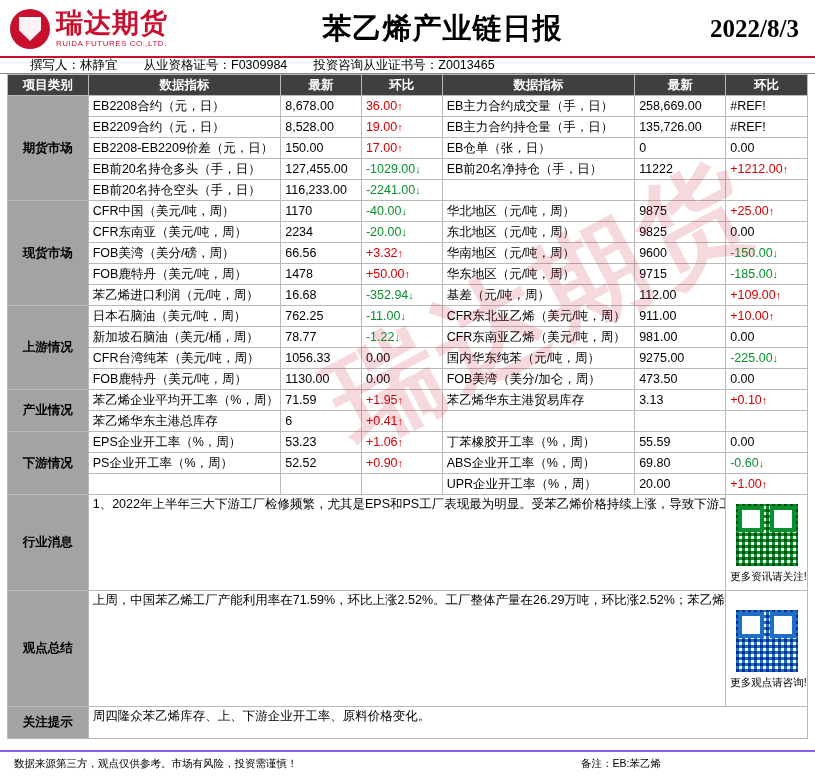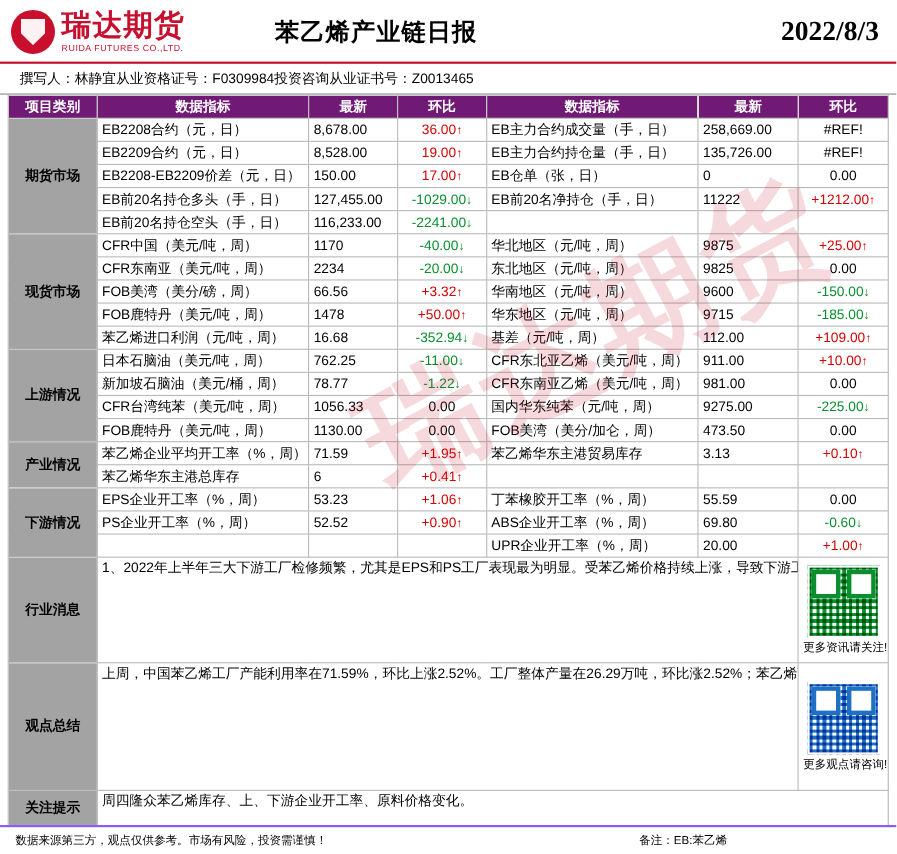--- a/index.html
+++ b/index.html
@@ -33,57 +33,57 @@
     clip-path: polygon(0 0, 100% 0, 100% 55%, 50% 100%, 0 55%);
     opacity: .95;
   }
   .logo-text { line-height: 1; }
   .logo-cn {
     font-size: 27px; font-weight: bold; color: #c8102e;
     letter-spacing: 1px; font-family: "Liberation Serif", serif;
   }
   .logo-en { font-size: 8px; color: #c8102e; letter-spacing: .5px; margin-top: 3px; }
   .title-main {
-    flex: 1; 
-    font-size: 22px; font-weight: bold; letter-spacing: 1px;
+    flex: 1; text-align: center;
+    font-size: 29px; font-weight: bold; letter-spacing: 1px;
     font-family: "Liberation Serif", serif;
   }
   .title-date {
     width: 170px; text-align: right; padding-right: 6px;
     font-size: 25px; font-weight: bold;
     font-family: "Liberation Serif", serif;
   }
   
   .byline {
     border-top: 2px solid #c8102e;
     border-bottom: 1px solid #888;
-    height: 30px; display: flex; align-items: center;
-    font-size: 12.5px; padding-left: 18px; 
+    height: 18px; display: flex; align-items: center;
+    font-size: 12.5px; padding-left: 30px; gap: 26px;
   }
   
   table.main {
     width: 801px; margin: 0 7px; border-collapse: collapse;
     table-layout: fixed;
   }
   table.main th, table.main td {
     border: 1px solid #b9b9b9;
     font-size: 12.5px; height: 21px; padding: 0 4px;
     white-space: nowrap; overflow: hidden;
   }
   thead th {
-    background: #701a75; color: #fff; font-weight: bold;
+    background: #404040; color: #fff; font-weight: bold;
     text-align: center; height: 23px; font-size: 13px;
   }
   .cat {
     text-align: center; font-weight: bold; font-size: 13px;
     background: #a3a3a3;
   }
   .name { text-align: left; }
   .num { text-align: left; padding-right: 8px; }
-  .chg { text-align: center; padding-right: 6px; }
+  .chg { text-align: left; padding-right: 6px; }
   .up { color: #d40000; }
   .down { color: #0a8f2e; }
   .zero { color: #000; }
   .err { color: #000; }
   
   .ar-up::after { content: "\2191"; font-size: 11px; }
   .ar-dn::after { content: "\2193"; font-size: 11px; }
   
   .longtext {
     text-align: left; white-space: normal; vertical-align: top;

